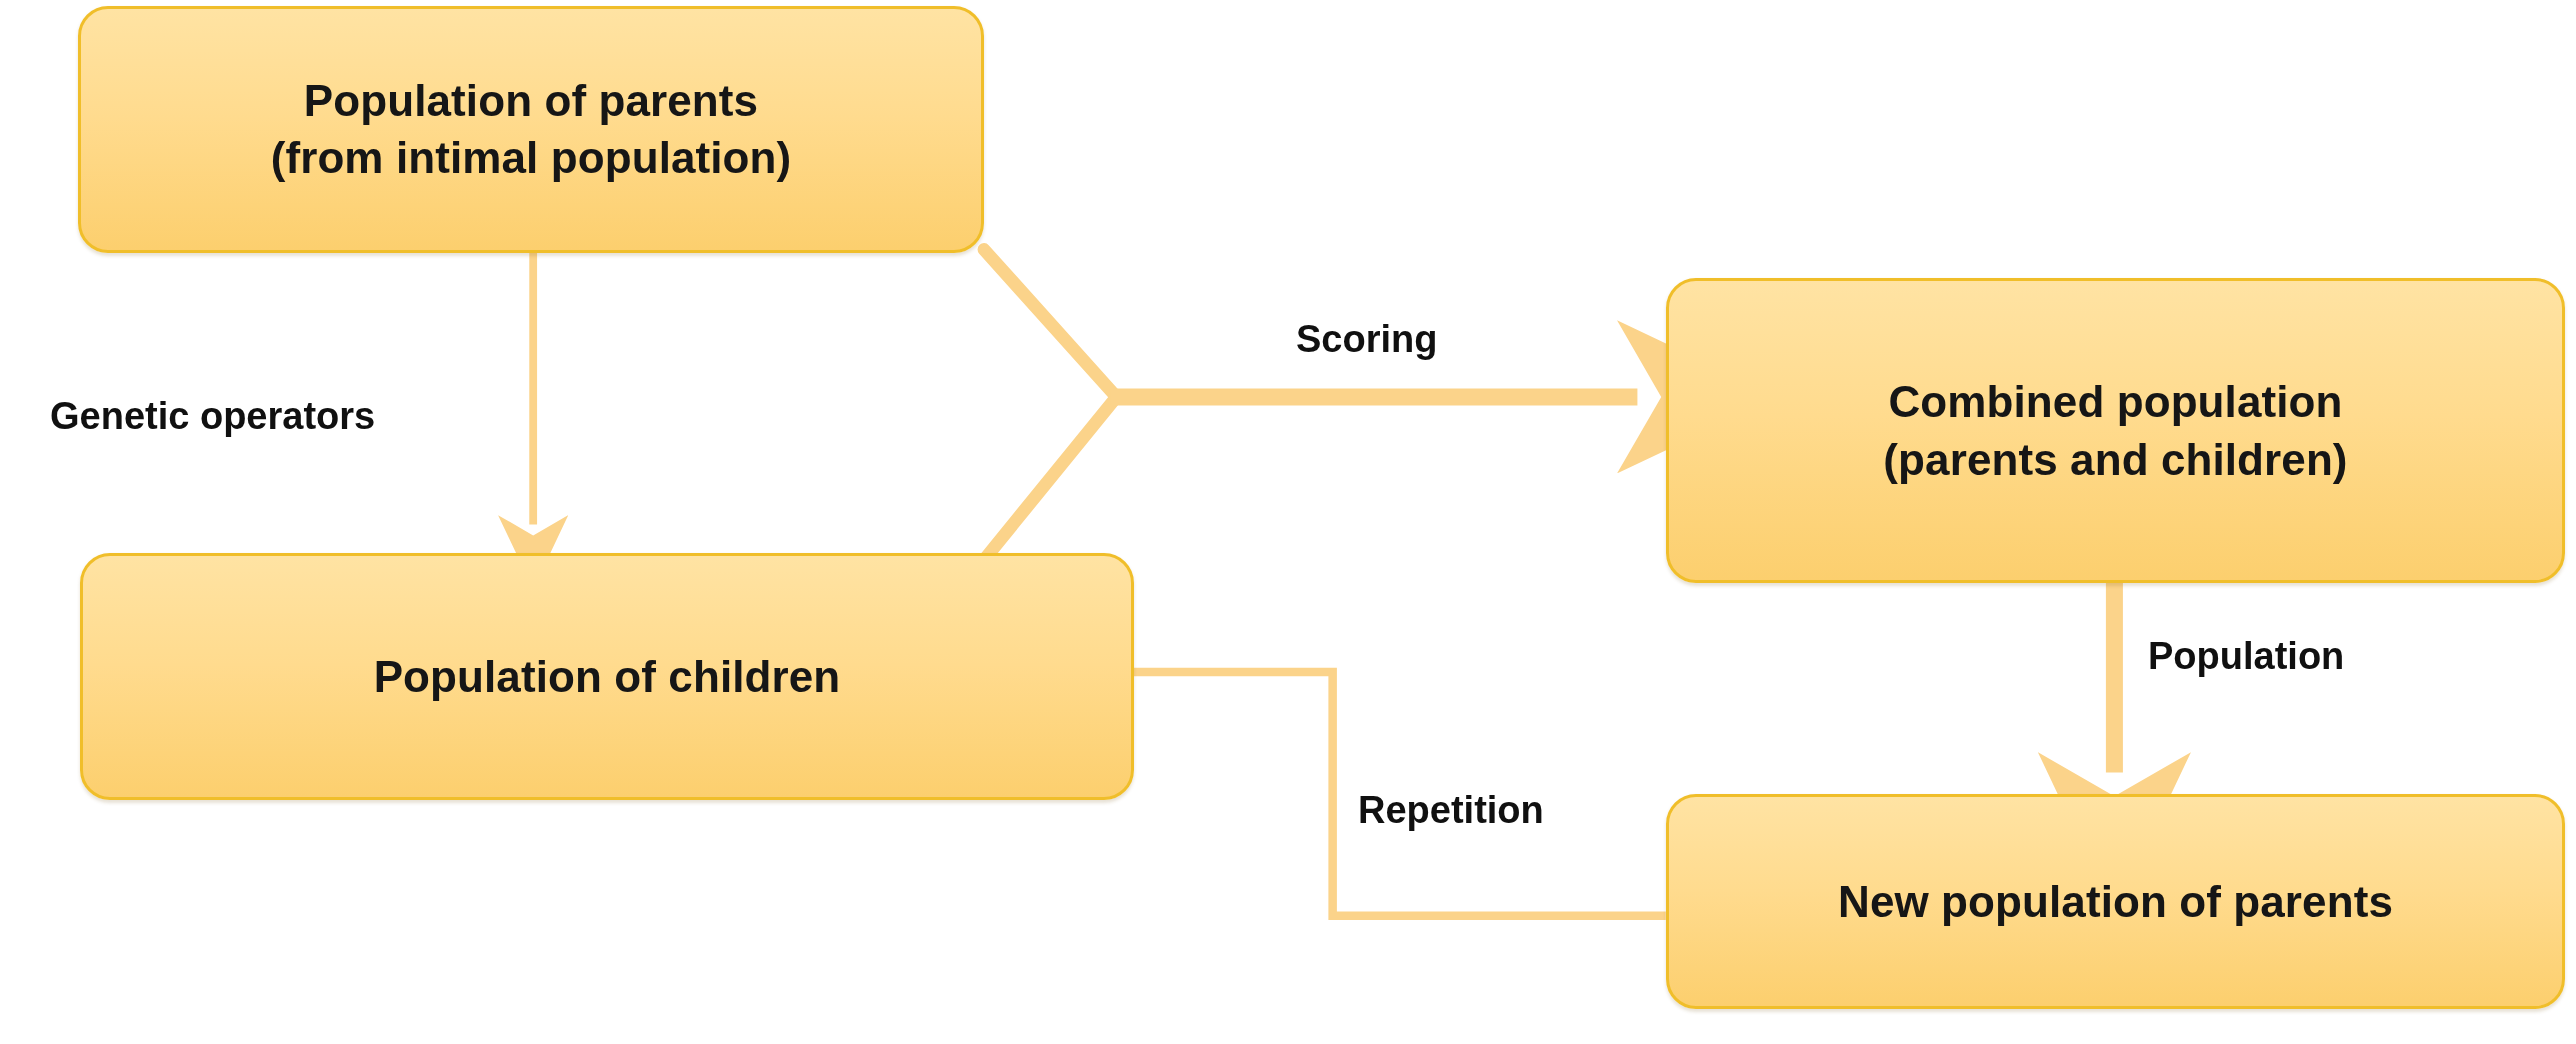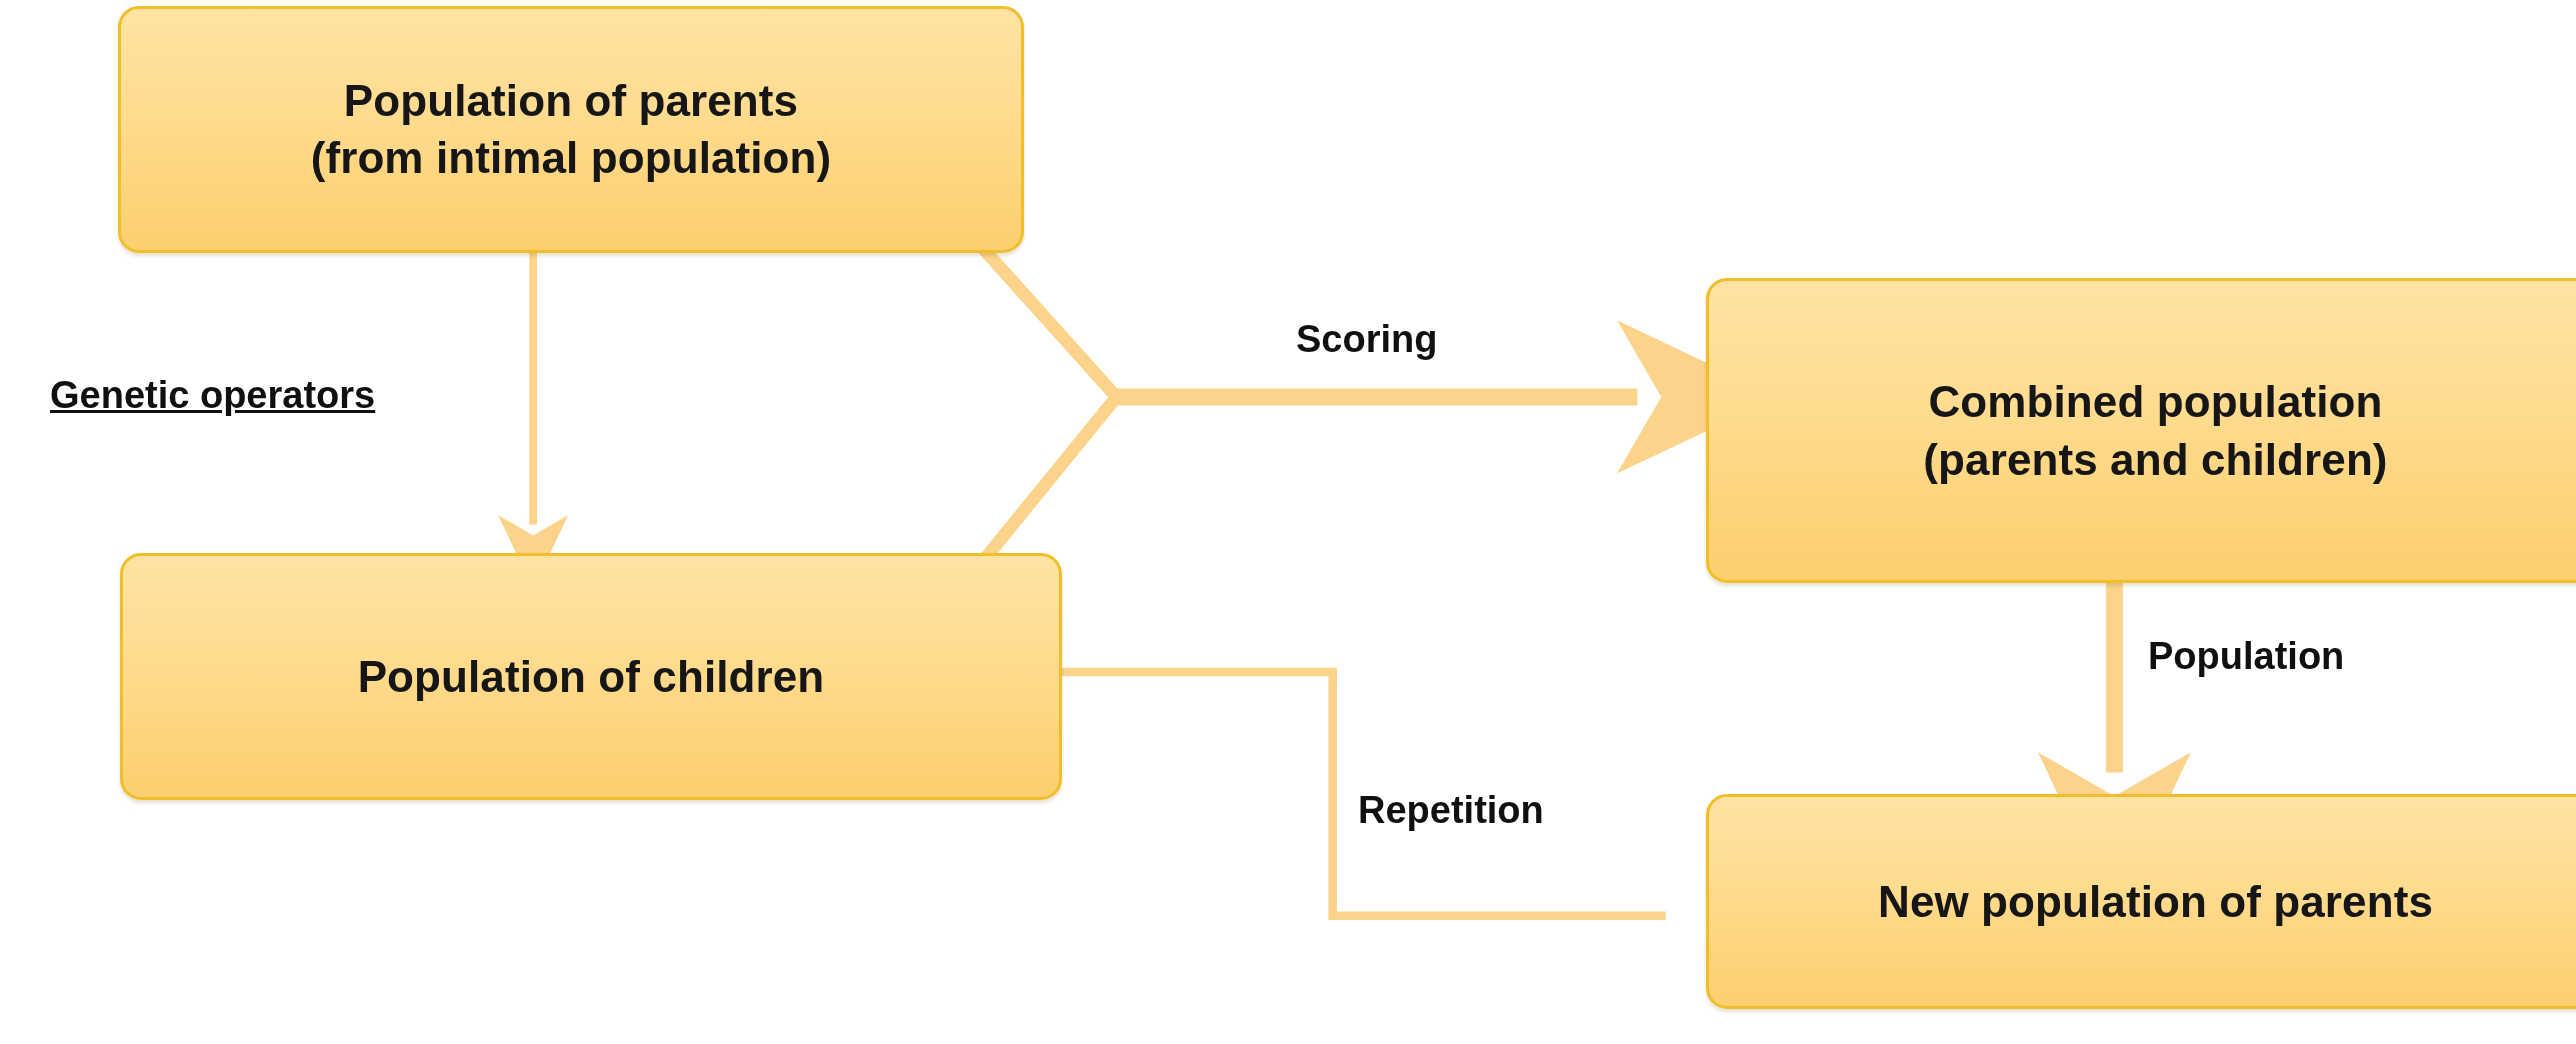--- a/index.html
+++ b/index.html
@@ -18,29 +18,28 @@
   #edge-layer {
     position: absolute;
     left: 0;
     top: 0;
     width: 2576px;
     height: 1044px;
   }
   .node {
     position: absolute;
     box-sizing: border-box;
-    border-radius: 21px;
+    border-radius: 30px;
     border: 3.5px solid #F0BE2A;
     background: linear-gradient(180deg, #FFE3A3 0%, #FFDB8E 45%, #FCCF6E 100%);
     box-shadow: 0 2.1px 3.5px rgba(120, 90, 20, 0.18);
     display: flex;
     align-items: center;
     justify-content: center;
     text-align: center;
-    margin-left: 40px;
   }
   .node-label {
     color: #161616;
     font-weight: bold;
     font-size: 44px;
     line-height: 1.30;
     letter-spacing: 0.1px;
     padding: 0 20px;
     white-space: pre-line;
   }
@@ -87,29 +86,29 @@
   <div class="node" style="left:78px; top:5.7px; width:906px; height:247px;">
     <div class="node-label">Population of parents
 (from intimal population)</div>
   </div>
 
   <div class="node" style="left:1666px; top:278px; width:899px; height:305px;">
     <div class="node-label">Combined population
 (parents and children)</div>
   </div>
 
-  <div class="node" style="left:80px; top:553px; width:942px; height:247px;text-align:right;">
+  <div class="node" style="left:80px; top:553px; width:1054px; height:247px;text-align:right;">
     <div class="node-label">Population of children</div>
   </div>
 
   <div class="node" style="left:1666px; top:794px; width:899px; height:215px;">
     <div class="node-label">New population of parents</div>
   </div>
 
-  <div class="edge-label" style="left:50px; top:376px;text-decoration:underline;">Genetic operators</div>
+  <div class="edge-label" style="left:50px; top:397px;">Genetic operators</div>
 
   <div class="edge-label" style="left:1296px; top:320px;">Scoring</div>
 
   <div class="edge-label" style="left:2148px; top:637px;">Population</div>
 
   <div class="edge-label" style="left:1358px; top:767px;margin-top:24px;">Repetition</div>
 
 </div>
 
 

